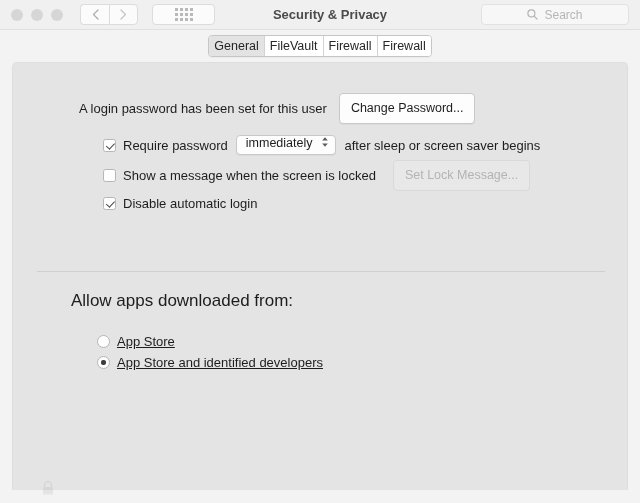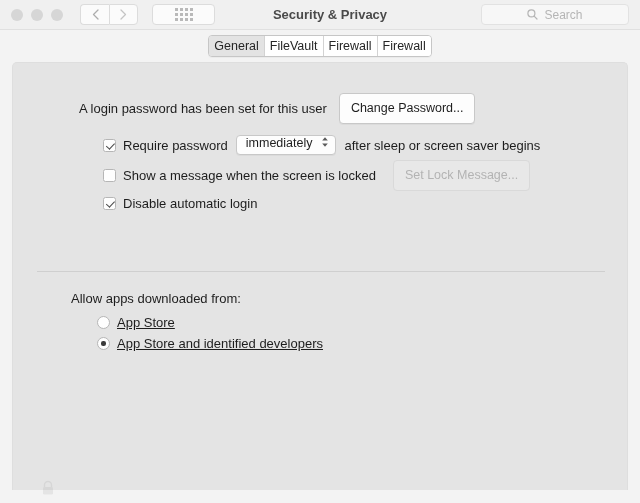--- a/index.html
+++ b/index.html
@@ -261,23 +261,23 @@
 
   .section-bottom {
     position: absolute;
     left: 0;
     top: 228px;
     width: 100%;
   }
 
   .head-label {
     padding-left: 58px;
-    font-size: 13px;
+    font-size: 17px;
     color: #1d1d1d;
-    margin-bottom: 9px;
+    margin-bottom: 23px;
   }
 
   .row-radio {
     padding-left: 84px;
     margin-bottom: 6px;
     text-decoration: underline;
   }
 
   .rb {
     width: 13px;

